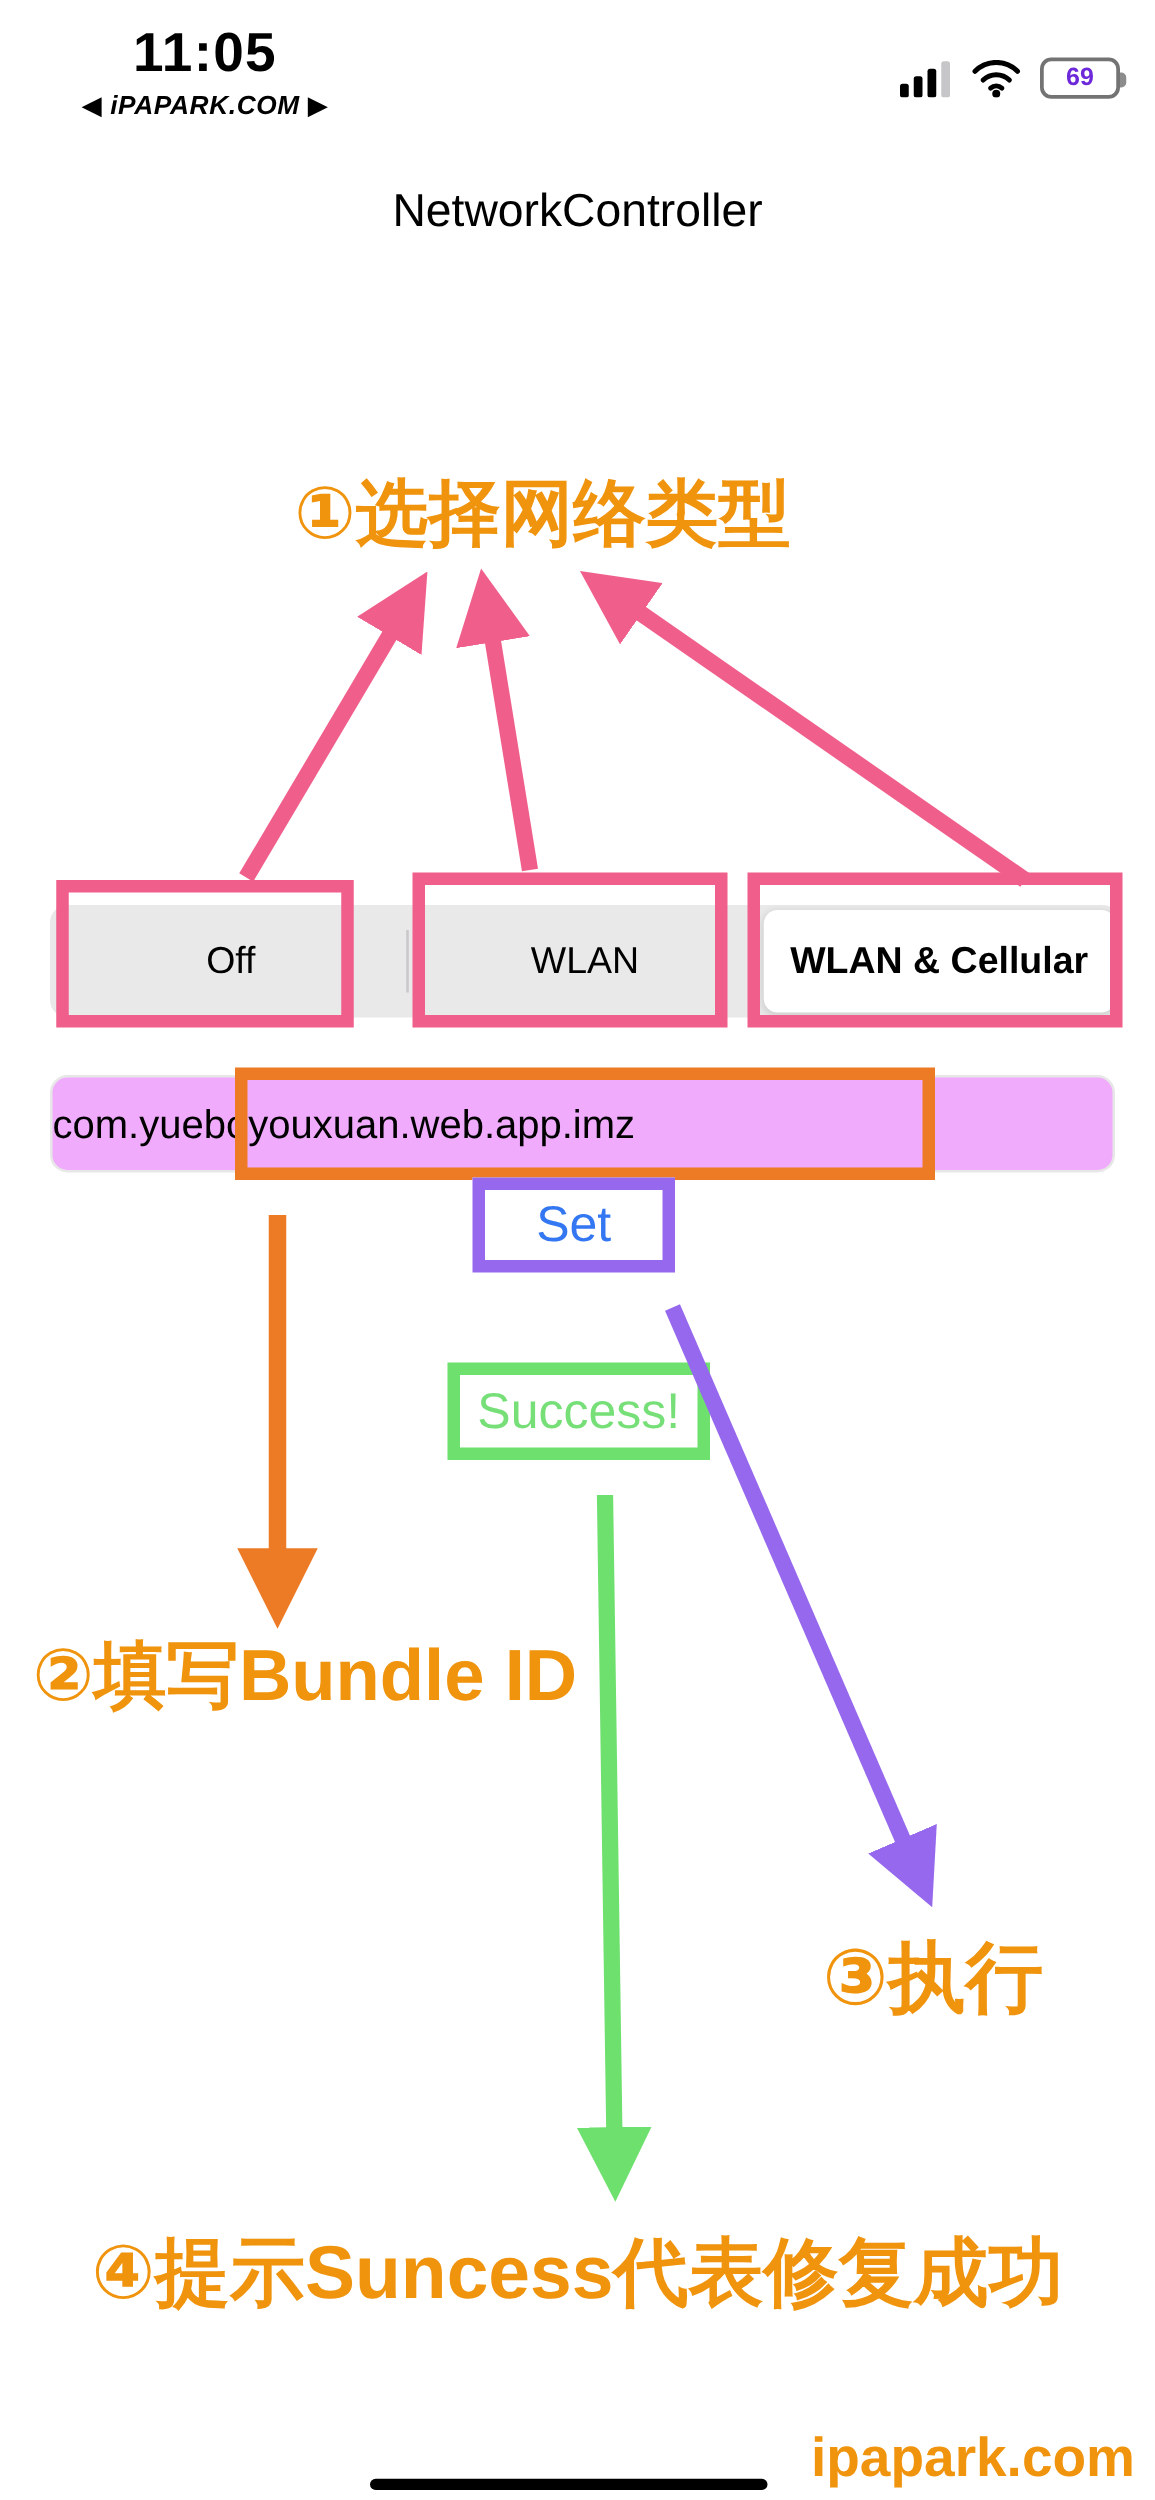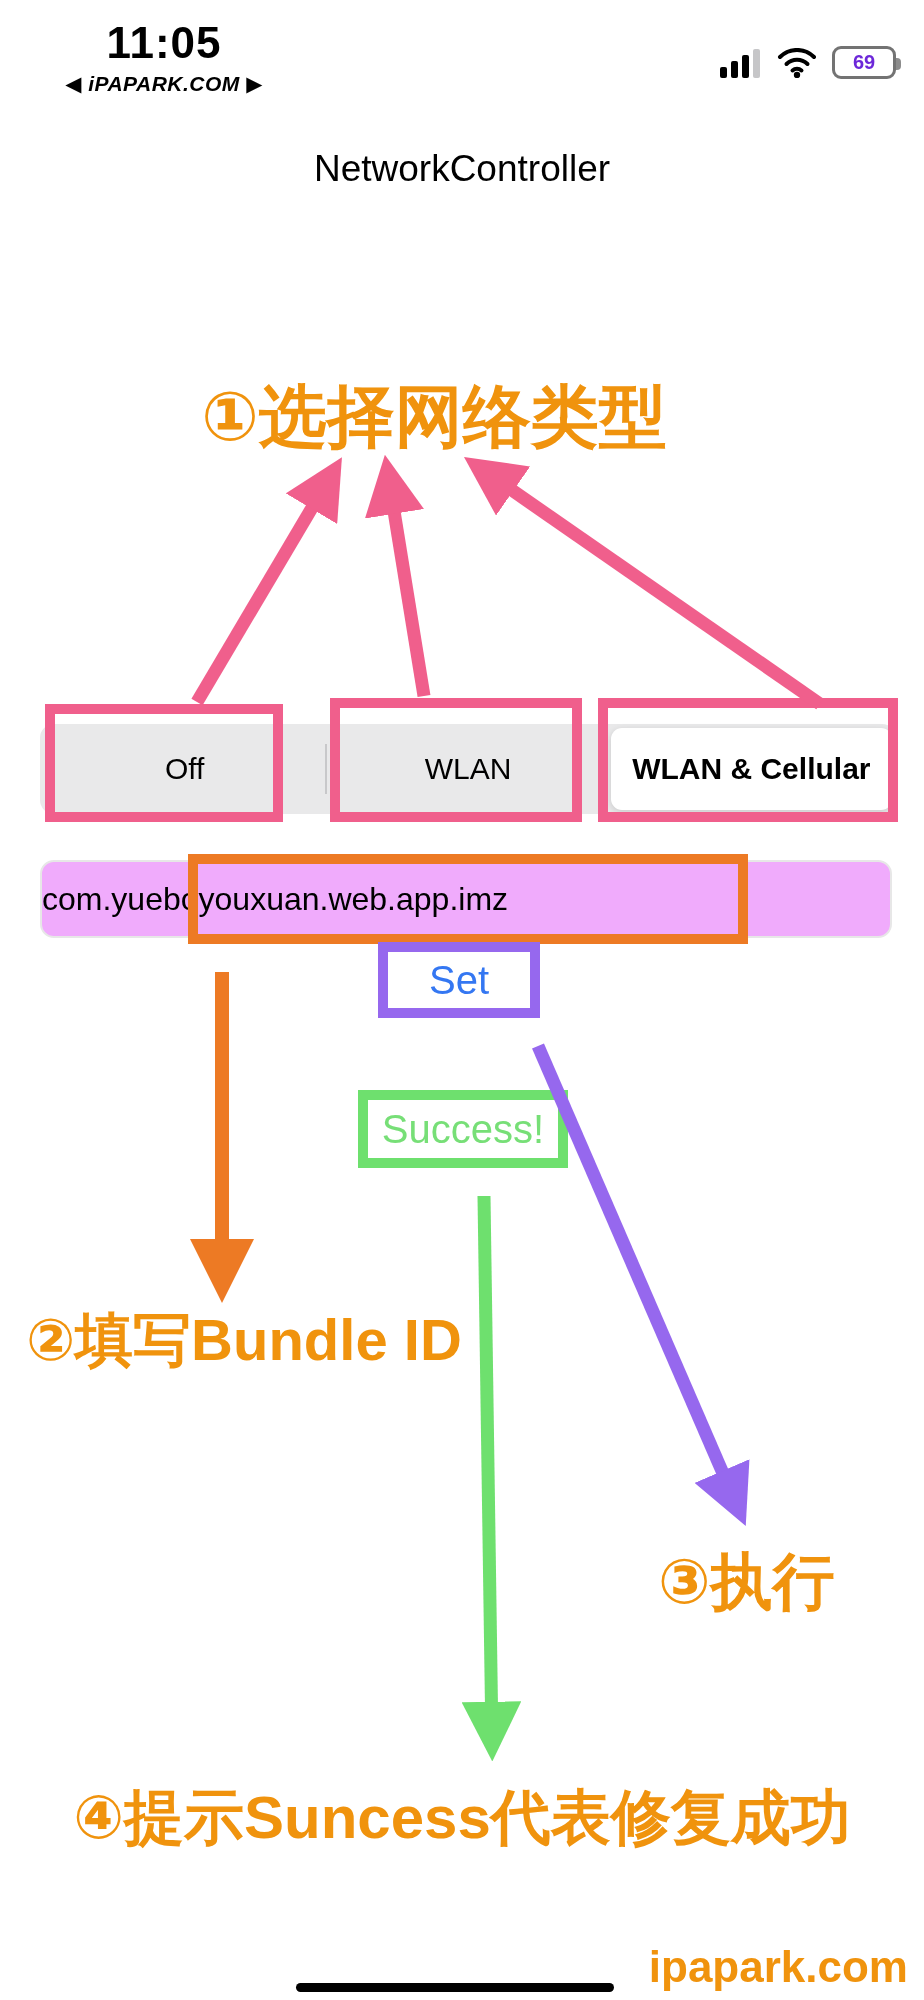--- a/index.html
+++ b/index.html
@@ -48,21 +48,21 @@
   .hl.pink{border:10px solid var(--c-pink);}
   .hl.orange{border:10px solid var(--c-hl-orange);}
   .hl-box{position:absolute;display:flex;align-items:center;justify-content:center;z-index:4;background:#fff;}
   .purple-box{left:378px;top:942px;width:162px;height:76px;border:10px solid var(--c-purple);}
   .green-box{left:358px;top:1090px;width:210px;height:78px;border:10px solid var(--c-green);}
   .set-btn{border:none;background:none;font-family:inherit;font-size:40px;color:var(--c-blue);cursor:pointer;}
   .success-text{font-size:40px;color:var(--c-success);}
 
   
   .anno{position:absolute;color:var(--c-orange);font-weight:600;z-index:3;white-space:nowrap;}
-  .step1{top:372px;left:0;right:56px;text-align:center;font-size:68px;}
+  .step1{top:372px;left:0;right:56px;text-align:center;font-size:58px;}
   .step2{top:1302px;left:26px;font-size:58px;}
   .step3{top:1540px;left:658px;font-size:62px;}
   .step4{top:1778px;left:0;width:100%;text-align:center;font-size:60px;}
 
   .arrows{position:absolute;left:0;top:0;width:924px;height:2000px;z-index:6;pointer-events:none;}
 
   .watermark{position:absolute;top:1942px;right:16px;font-size:44px;font-weight:700;color:var(--c-orange);z-index:3;}
   .home-indicator{position:absolute;left:296px;top:1983px;width:318px;height:9px;background:#000;
                   border-radius:5px;z-index:3;}
 </style>

